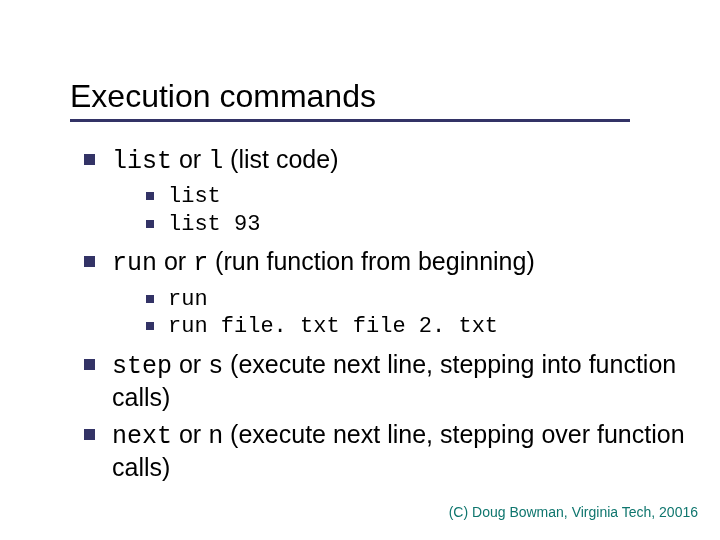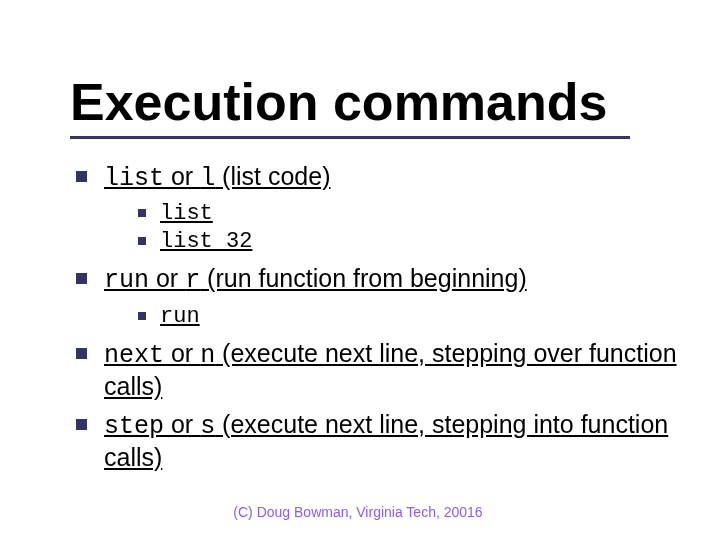--- a/index.html
+++ b/index.html
@@ -14,35 +14,34 @@
     overflow: hidden;
   }
   .slide {
     box-sizing: border-box;
     width: 720px;
     height: 540px;
     padding: 70px 0 0 70px;
     position: relative;
   }
   .title {
-    font-size: 52px;
-    font-weight: bold;
-    margin: 2px 0 4px 0;
+    font-size: 32px;
+    font-weight: normal;
+    margin: 8px 0 4px 0;
   }
   .title-underline {
     width: 560px;
     height: 3px;
     background: #333366;
     margin-bottom: 22px;
   }
   ul.top {
     list-style: none;
-    margin: 0;
+    margin: 8px;
     padding: 0;
-    text-decoration: underline;
   }
   ul.top > li {
     margin: 0 0 6px 0;
     padding-left: 34px;
     position: relative;
     font-size: 25px;
     line-height: 1.25;
   }
   ul.top > li::before {
     content: "";
@@ -76,56 +75,57 @@
   }
   code.mono {
     font-family: "Courier New", Courier, monospace;
   }
   .footer {
     position: absolute;
     bottom: 20px;
     left: 18px;
     right: 22px;
     font-size: 14px;
-    color: #8b5cf6;
+    color: #0f766e;
     display: flex;
-    justify-content: center;
+    justify-content: flex-end;
   }
 </style>
 </head>
 <body>
 
 <div class="slide">
 
   <h1 class="title">Execution commands</h1>
   <div class="title-underline"></div>
 
   <ul class="top">
 
     <li>
       <code class="mono">list</code><span> or </span><code class="mono">l</code><span> (list code)</span>
       <ul class="sub">
         <li>list</li>
-        <li>list 32</li>
+        <li>list 93</li>
       </ul>
     </li>
 
     <li>
       <code class="mono">run</code><span> or </span><code class="mono">r</code><span> (run function from beginning)</span>
       <ul class="sub">
         <li>run</li>
+        <li>run file. txt file 2. txt</li>
       </ul>
     </li>
 
     <li>
-      <code class="mono">next</code><span> or </span><code class="mono">n</code><span>  (execute next line, stepping over function calls)</span>
+      <code class="mono">step</code><span> or </span><code class="mono">s</code><span>  (execute next line, stepping into function calls)</span>
     </li>
 
     <li>
-      <code class="mono">step</code><span> or </span><code class="mono">s</code><span>  (execute next line, stepping into function calls)</span>
+      <code class="mono">next</code><span> or </span><code class="mono">n</code><span>  (execute next line, stepping over function calls)</span>
     </li>
 
   </ul>
 
   <div class="footer">
     <span>(C) Doug Bowman, Virginia Tech, 2001</span>
     <span>6</span>
   </div>
 
 </div>

